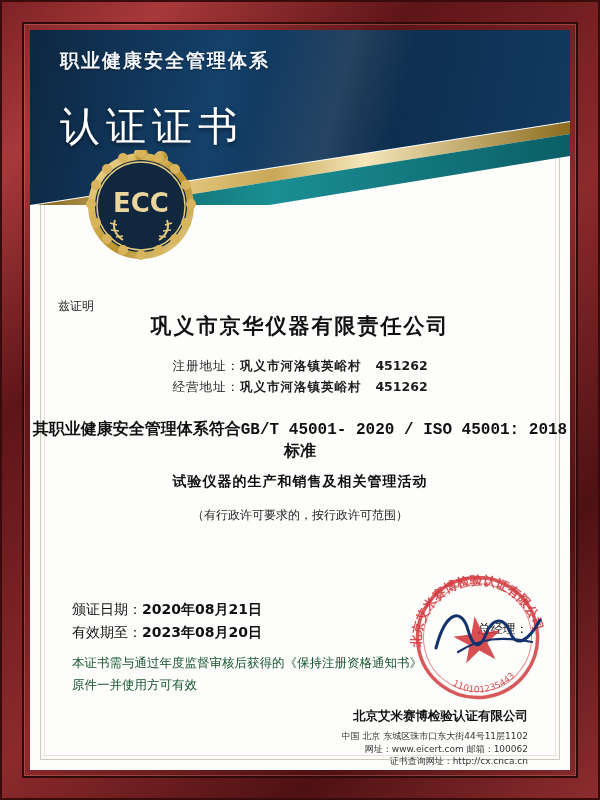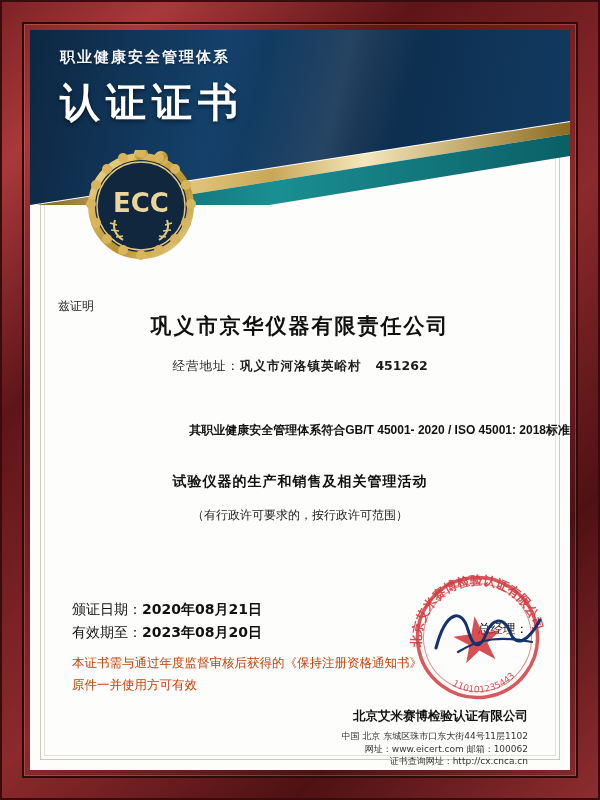--- a/index.html
+++ b/index.html
@@ -57,25 +57,25 @@
     position:absolute;left:-5%;top:-10%;width:115%;height:140%;
     background:linear-gradient(105deg,rgba(255,255,255,0) 40%,rgba(255,255,255,.10) 52%,rgba(255,255,255,0) 62%);
     clip-path:polygon(0 0,100% 0,100% 52%,0 100%);
   }
   .banner-title{
     position:absolute;left:30px;top:18px;color:#ffffff;
     font-family:"DejaVu Sans", sans-serif;
     letter-spacing:2px;
   }
   .title-small{
-    font-size:15px;font-weight:bold;color:#f2f6fa;
+    font-size:19px;font-weight:bold;color:#f2f6fa;
     text-shadow:0 1px 2px rgba(0,0,0,.5);
   }
   .title-big{
-    font-size:40px;font-weight:bold;margin-top:8px;color:#ffffff;
+    font-size:40px;font-weight:normal;margin-top:25px;color:#ffffff;
     letter-spacing:6px;
     text-shadow:0 2px 4px rgba(0,0,0,.55);
   }
 
   
   .medal{
     position:absolute;left:55px;top:120px;width:112px;height:112px;
   }
   .medal svg{display:block;}
 
@@ -98,23 +98,23 @@
   .addr{
     position:absolute;left:0;right:0;top:325px;text-align:center;
     font-size:12.5px;color:#1c1c1c;line-height:21px;
     font-family:"DejaVu Sans", sans-serif;
   }
   .addr .lbl{letter-spacing:1px;}
   .addr .val{font-weight:bold;letter-spacing:1px;}
   .addr .code{font-weight:bold;margin-left:14px;font-family:"DejaVu Sans", sans-serif;}
 
   .standard{
-    position:absolute;left:0;right:0;top:389px;text-align:right;
-    font-size:12px;color:#111;line-height:22px;font-weight:bold;
-    font-family:Liberation Sans, sans-serif;
+    position:absolute;left:0;right:0;top:389px;text-align:center;
+    font-size:16px;color:#111;line-height:22px;font-weight:bold;
+    font-family:Liberation Mono, monospace;
   }
   .standard .l2{font-weight:bold;}
   .scope{
     position:absolute;left:0;right:0;top:443px;text-align:center;
     font-size:14px;font-weight:bold;color:#111;letter-spacing:1px;
     font-family:"DejaVu Sans", sans-serif;
   }
   .scope-note{
     position:absolute;left:0;right:0;top:477px;text-align:center;
     font-size:12px;color:#222;
@@ -126,21 +126,21 @@
     font-size:14px;color:#111;line-height:23px;
     font-family:"DejaVu Sans", sans-serif;
   }
   .dates .val{font-weight:bold;}
   .gm{
     position:absolute;right:42px;top:591px;font-size:12.5px;color:#111;
     font-family:"DejaVu Sans", sans-serif;
   }
   .notes{
     position:absolute;left:42px;top:622px;
-    font-size:12.5px;color:#c2410c;line-height:22px;
+    font-size:12.5px;color:#14532d;line-height:22px;
     font-family:"DejaVu Sans", sans-serif;
   }
 
   .issuer{
     position:absolute;right:42px;top:678px;text-align:right;
     font-size:12.5px;font-weight:bold;color:#111;
     font-family:"DejaVu Sans", sans-serif;
   }
   .issuer-lines{
     position:absolute;right:42px;top:700px;text-align:right;
@@ -256,20 +256,23 @@
       </svg>
     </div>
 
 
     <div class="hereby">兹证明</div>
 
     <div class="company">巩义市京华仪器有限责任公司</div>
 
     <div class="addr">
       <div>
+        <span class="lbl">注册地址：</span><span class="val">巩义市河洛镇英峪村</span><span class="code">451262</span>
+      </div>
+      <div>
         <span class="lbl">经营地址：</span><span class="val">巩义市河洛镇英峪村</span><span class="code">451262</span>
       </div>
     </div>
 
     <div class="standard">
       <div>其职业健康安全管理体系符合GB/T 45001- 2020 / ISO 45001: 2018标准</div>
     </div>
 
     <div class="scope">试验仪器的生产和销售及相关管理活动</div>
     <div class="scope-note">（有行政许可要求的，按行政许可范围）</div>

